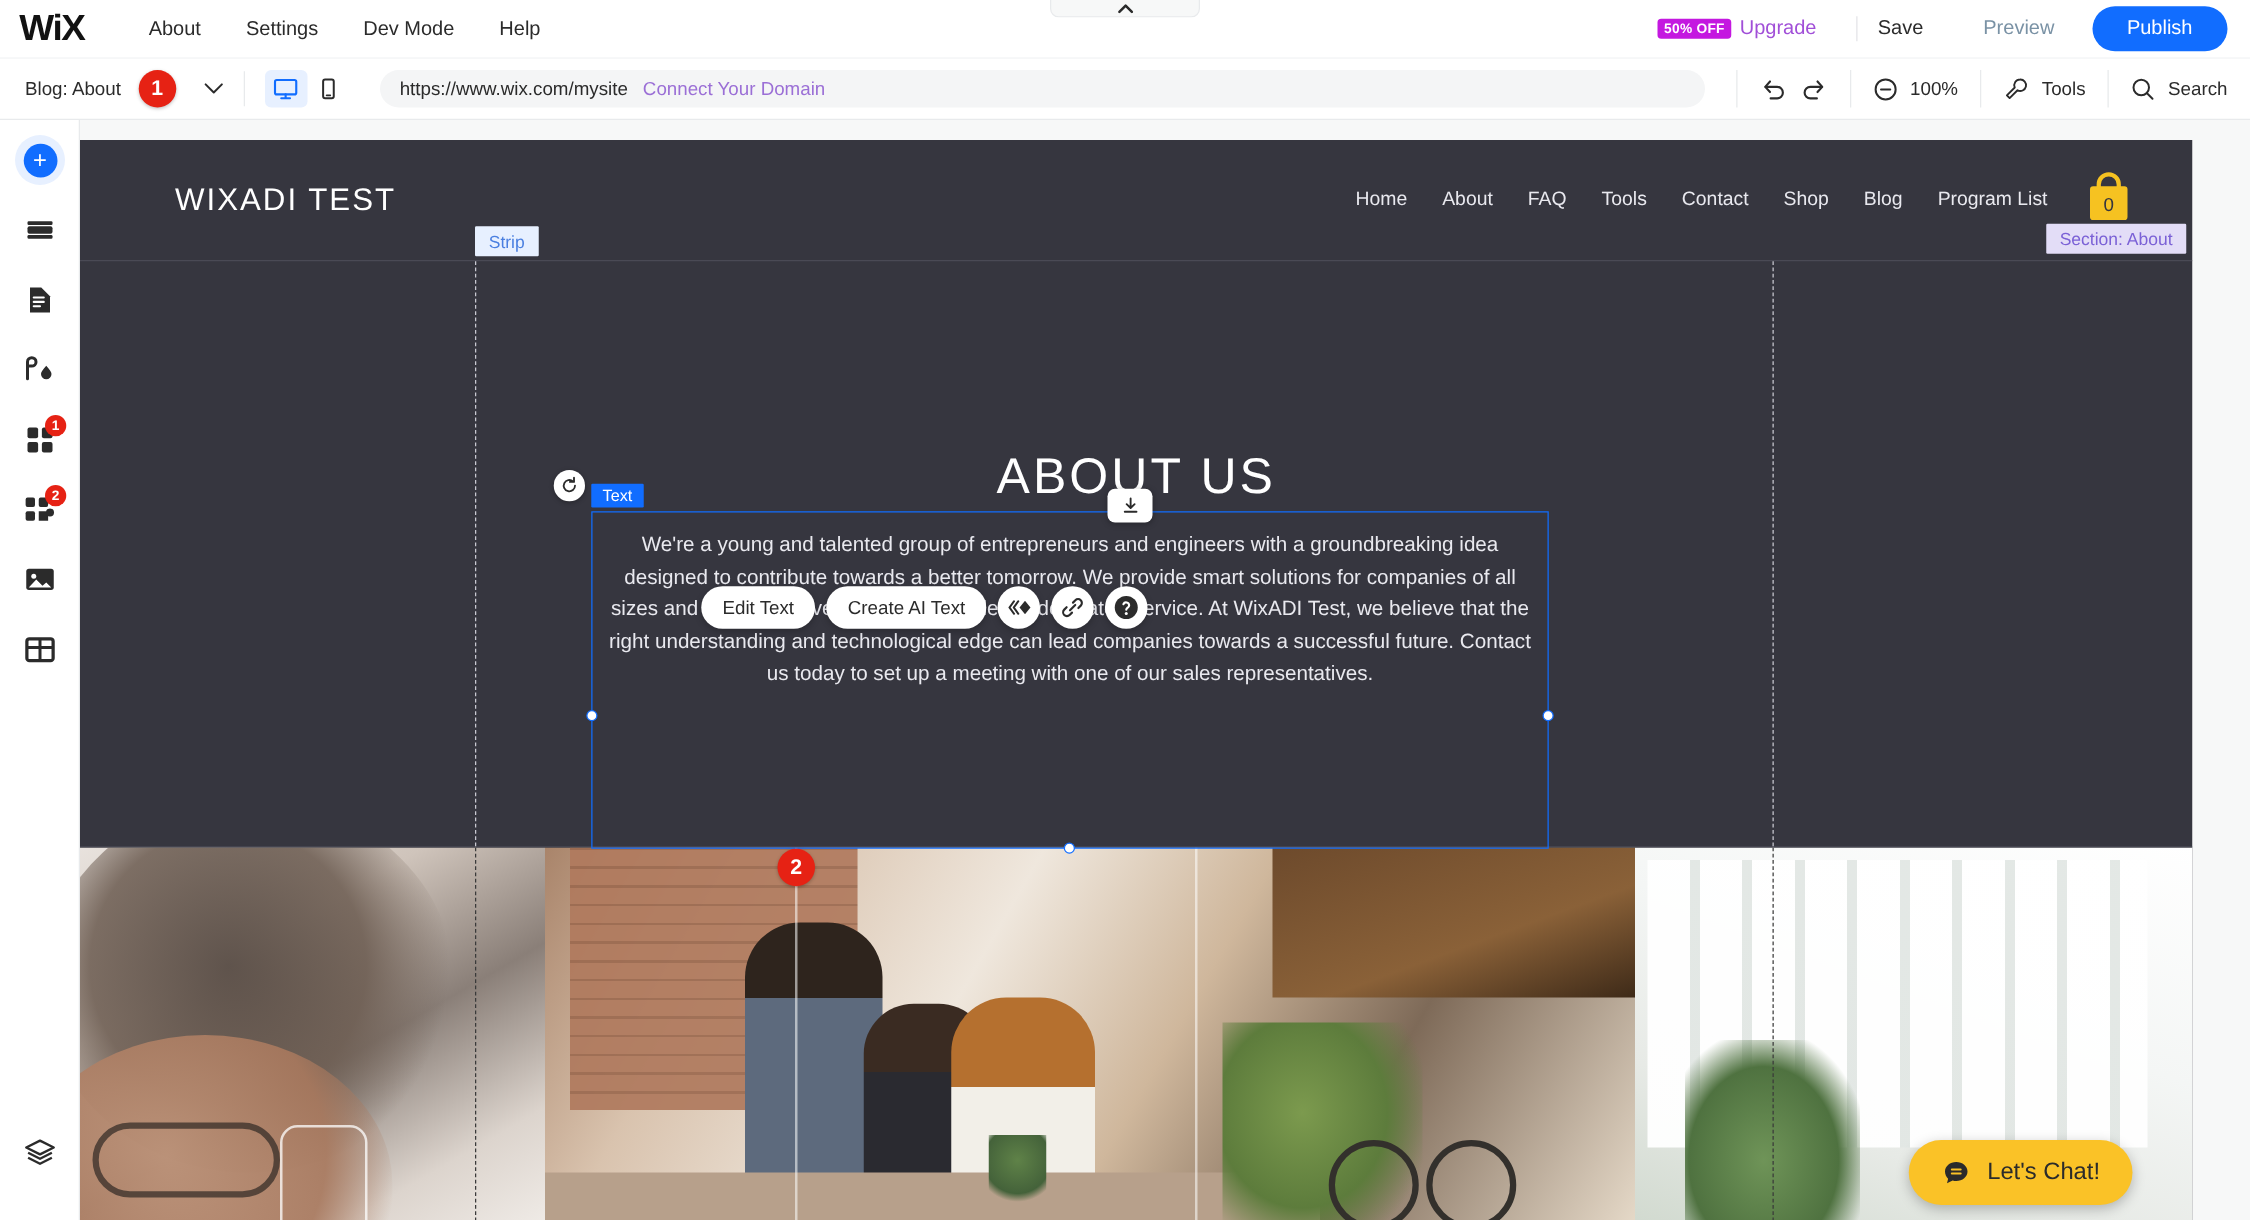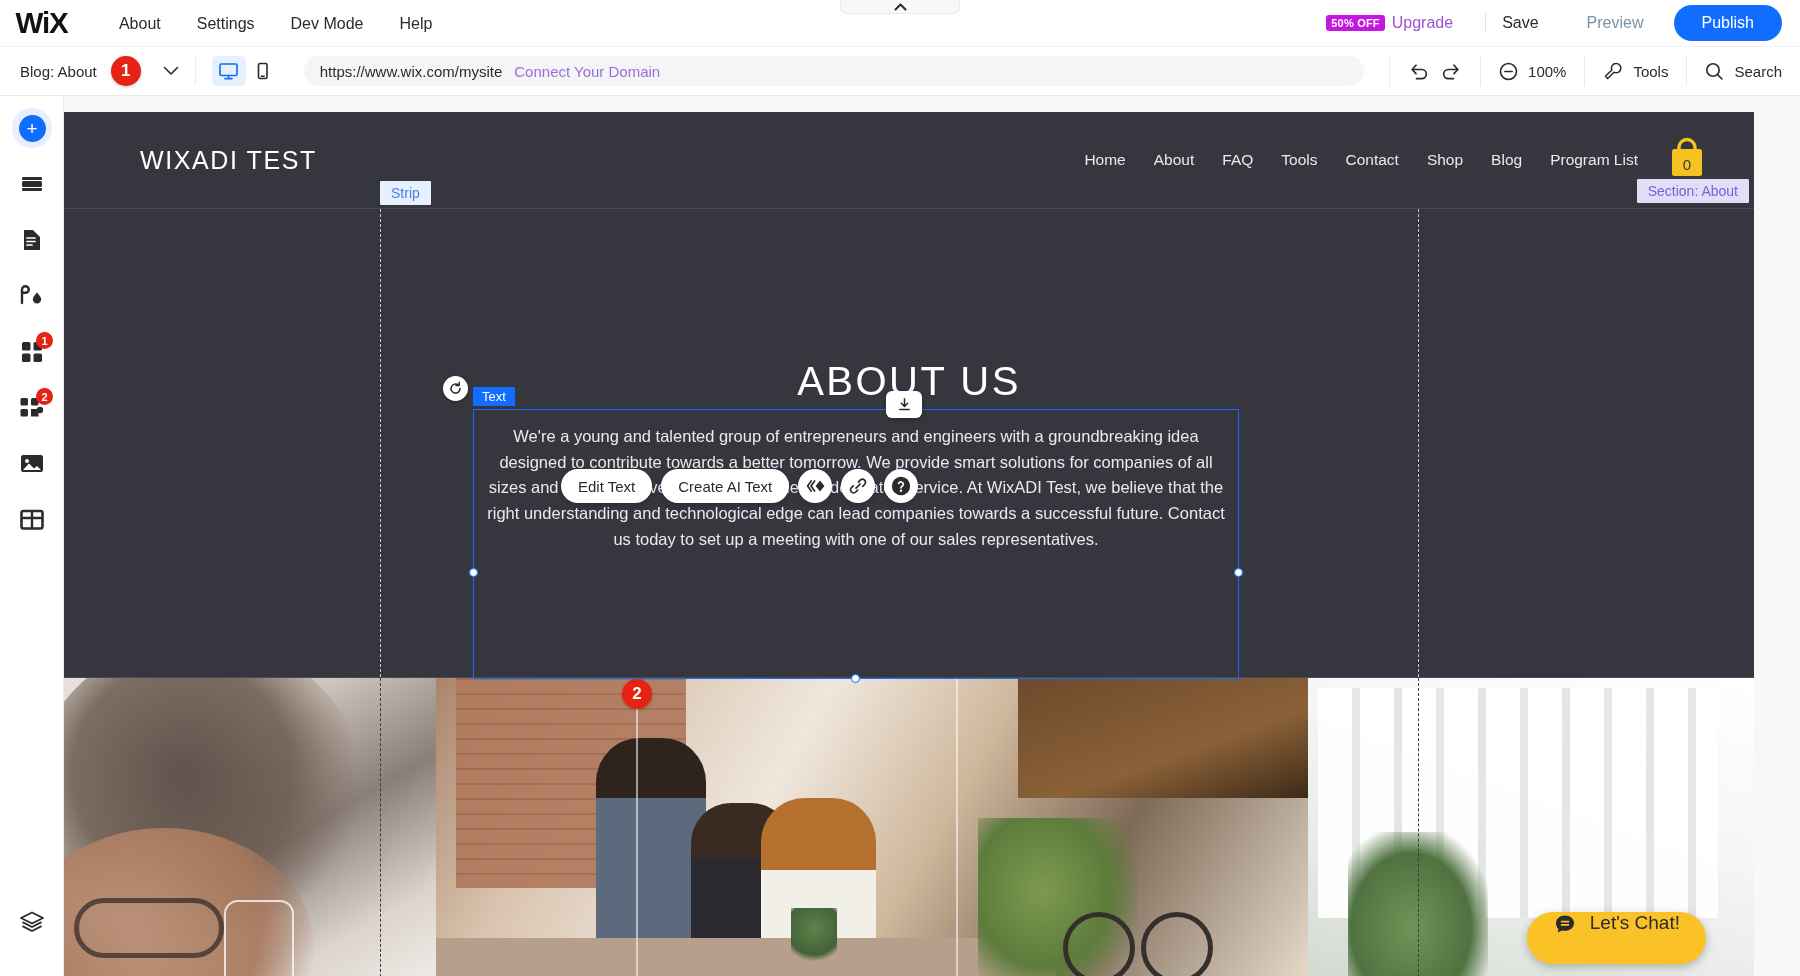--- a/index.html
+++ b/index.html
@@ -267,21 +267,21 @@
   .glass-pane {
     position:absolute; top:0; bottom:0; width:2px; background: rgba(255,255,255,.55);
   }
   .photo-dash {
     position: absolute; top: 0; bottom: 0; width: 0;
     border-left: 1px dashed #3a3a3a; z-index: 9;
   }
   .lets-chat {
     position: absolute; right: 48px; bottom: 28px; background: #fac227;
     border-radius: 26px; height: 52px; padding: 0 26px; display: flex;
-    gap: 13px; cursor: pointer; z-index: 25;
+    align-items: center; gap: 13px; cursor: pointer; z-index: 25;
     box-shadow: 0 3px 10px rgba(0,0,0,.25);
   }
   .lets-chat span { font-size: 19px; color: #2b2b2b; }
   .canvas-right {
     position: absolute; top: 0; left: 1690px; width: 46px; height: 880px;
     background: #f7f8f8;
   }
 </style>
 </head>
 <body>

